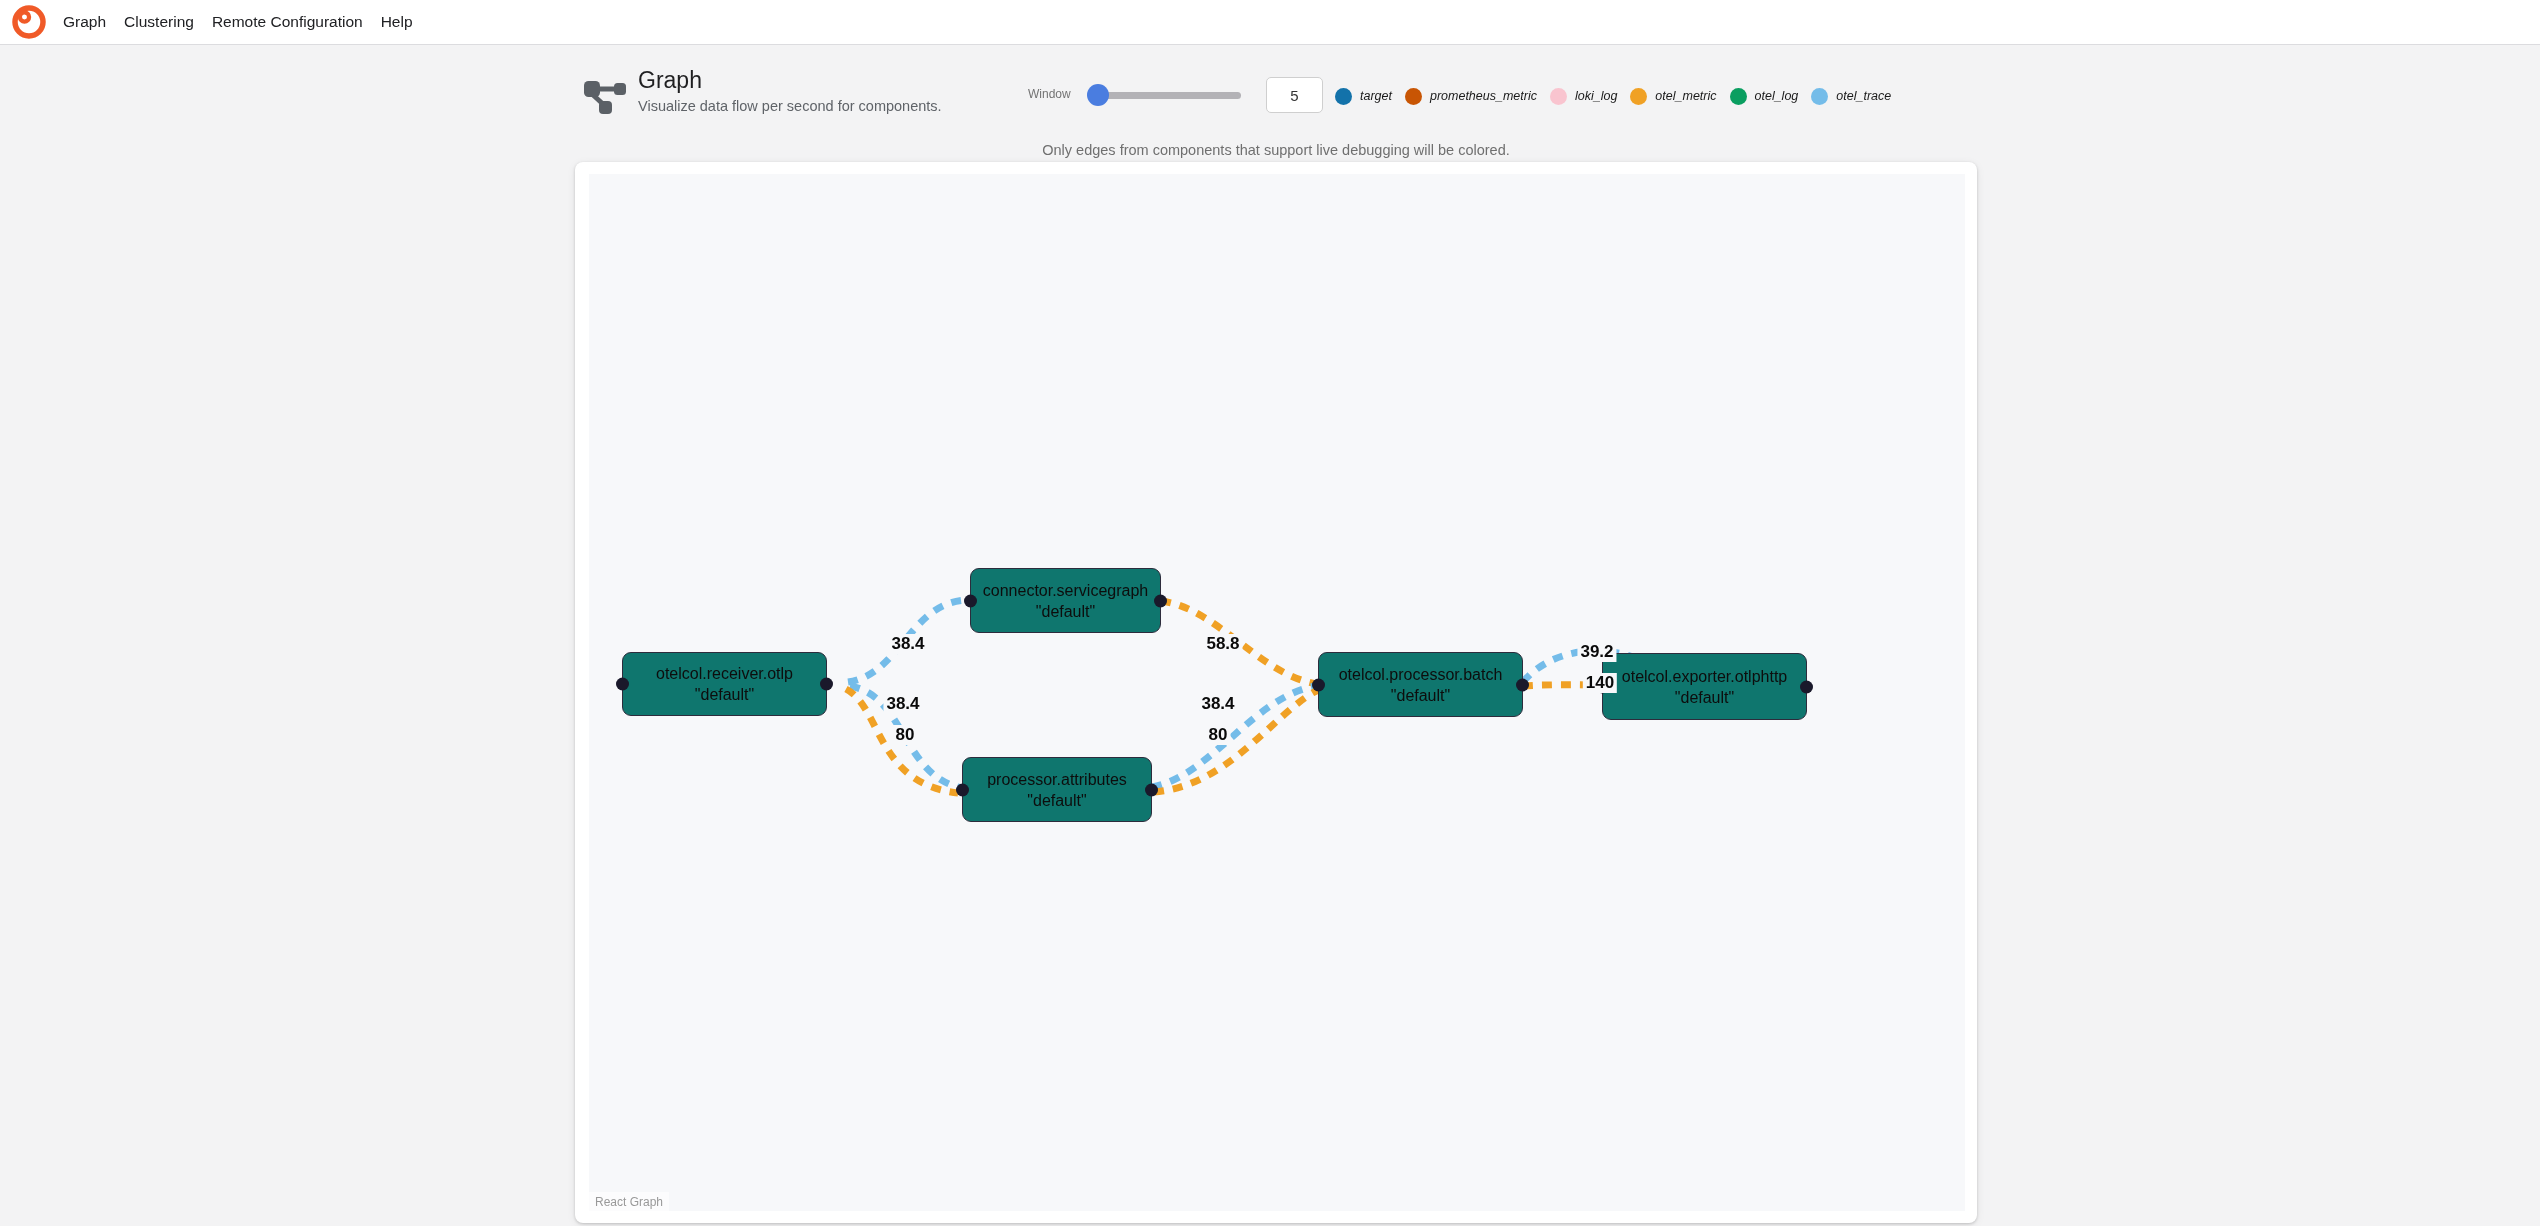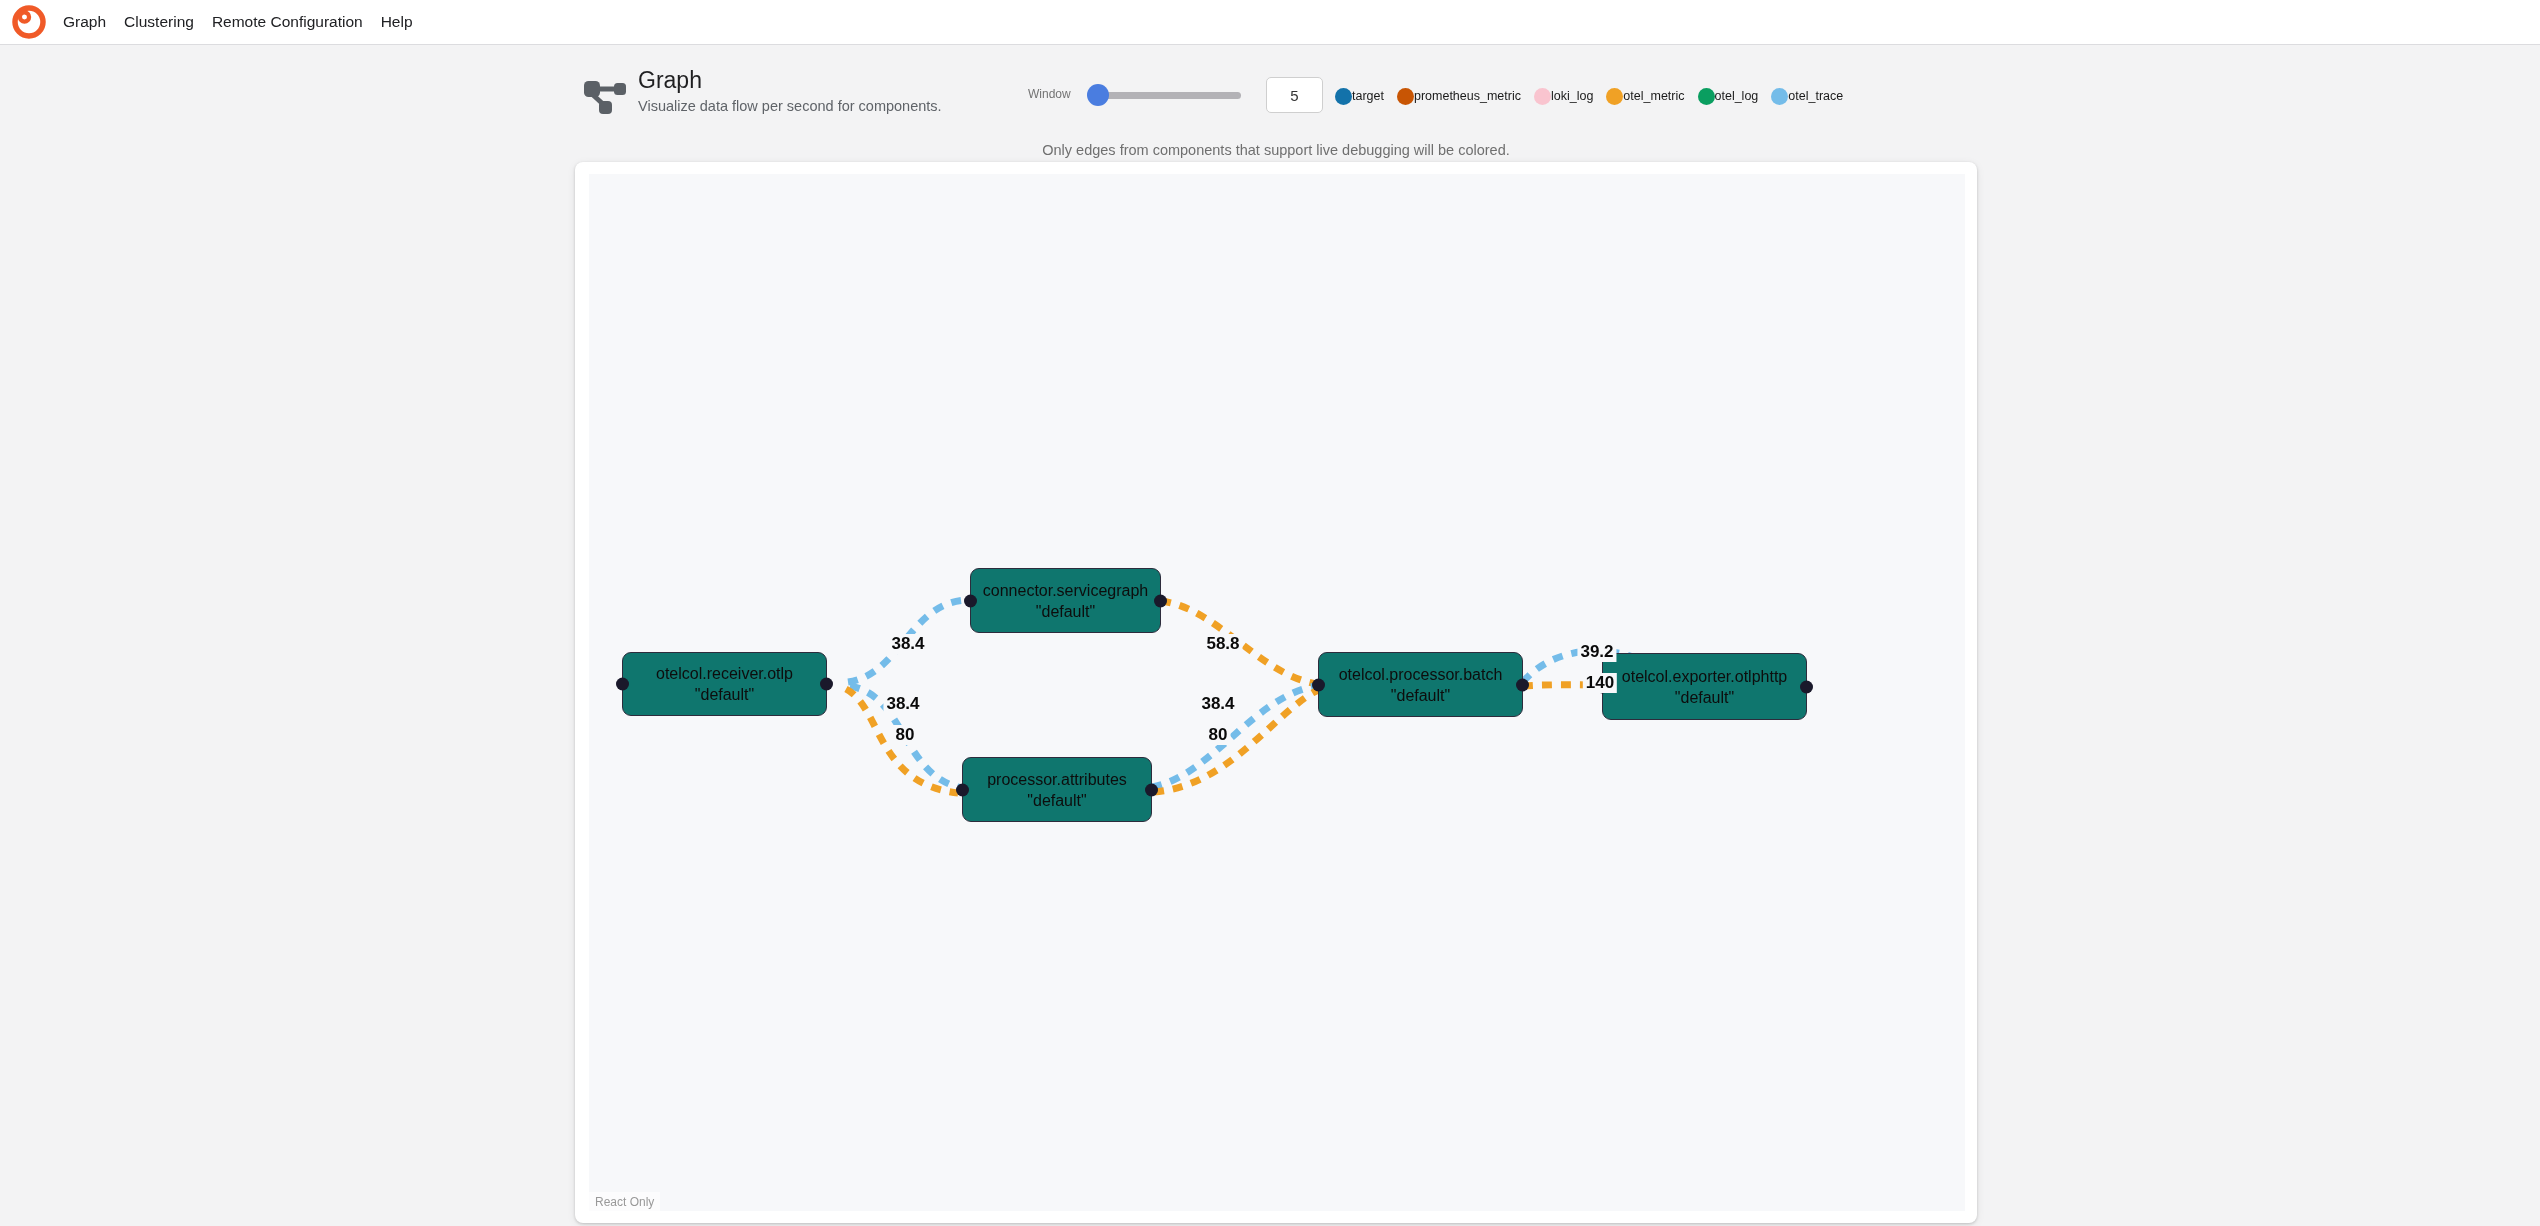--- a/index.html
+++ b/index.html
@@ -30,21 +30,21 @@
   .slider .track{position:absolute;left:0;top:8px;width:148px;height:7px;border-radius:4px;background:#b3b2b6;}
   .slider .fill{position:absolute;left:0;top:8px;width:12px;height:7px;border-radius:4px 0 0 4px;background:#4a7de0;}
   .slider .thumb{position:absolute;left:-6px;top:0;width:22px;height:22px;border-radius:50%;background:#4a7de0;}
   .window-input{
     position:absolute;left:1266px;top:77px;width:57px;height:36px;box-sizing:border-box;
     border:1px solid #cfcfcf;border-radius:5px;background:#fff;
     font-family:"Liberation Sans",sans-serif;font-size:15px;color:#333;text-align:center;outline:none;
   }
   
   .legend{position:absolute;left:1335px;top:86px;height:20px;display:flex;align-items:center;gap:13px;}
-  .legend-item{display:flex;align-items:center;gap:0;white-space:nowrap;}
+  .legend-item{display:flex;align-items:center;gap:8px;white-space:nowrap;font-style:italic;}
   .legend-dot{width:17px;height:17px;border-radius:50%;flex:0 0 auto;}
   .legend-label{font-size:12.5px;color:#1a1a1a;}
   
   .note{
     position:absolute;left:575px;top:142px;width:1402px;text-align:center;
     font-size:14.5px;color:#6f6f6f;
   }
   
   .card{
     position:absolute;left:575px;top:162px;width:1402px;height:1061px;box-sizing:border-box;
@@ -199,13 +199,13 @@
 
 <div class="edge-label" style="left:908px;top:644px;">38.4</div>
 <div class="edge-label" style="left:903px;top:704px;">38.4</div>
 <div class="edge-label" style="left:905px;top:735px;">80</div>
 <div class="edge-label" style="left:1223px;top:644px;">58.8</div>
 <div class="edge-label" style="left:1218px;top:704px;">38.4</div>
 <div class="edge-label" style="left:1218px;top:735px;">80</div>
 <div class="edge-label" style="left:1597px;top:652px;">39.2</div>
 <div class="edge-label" style="left:1600px;top:683px;">140</div>
 
-<div class="attribution">React Only</div>
+<div class="attribution">React Graph</div>
 
 </body></html>

